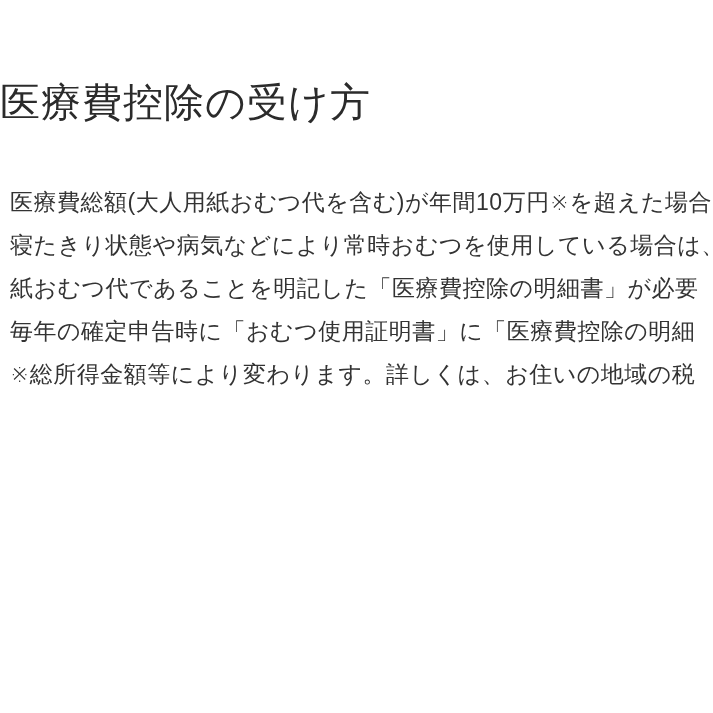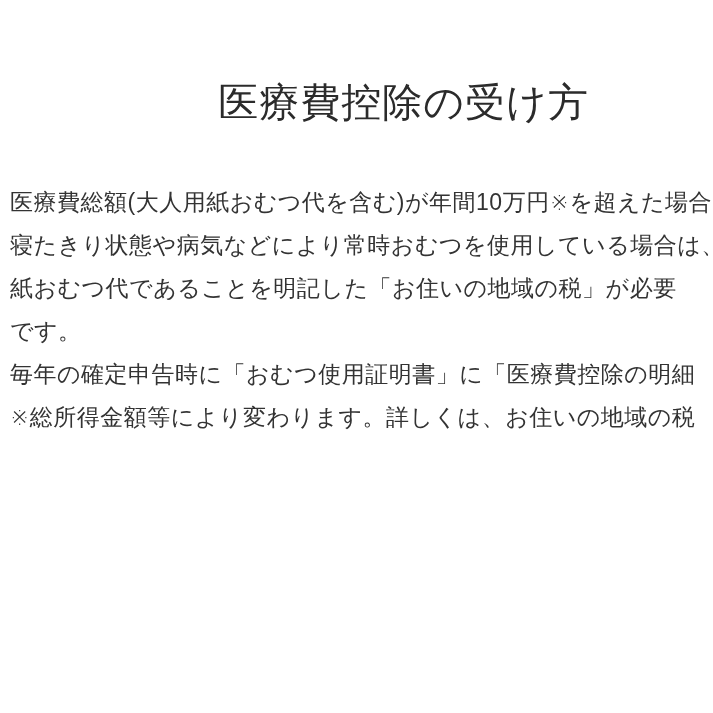--- a/index.html
+++ b/index.html
@@ -13,21 +13,21 @@
     height: 713px;
     background: #ffffff;
     overflow: hidden;
     font-family: "Liberation Sans", "DejaVu Sans", sans-serif;
   }
   .doc-title {
     position: absolute;
     top: 78px;
     left: 0;
     width: 589px;
-    text-align: right;
+    text-align: left;
     font-size: 40px;
     font-weight: 300;
     letter-spacing: 1px;
     color: #2b2b2b;
     line-height: 1.2;
   }
   .doc-body {
     position: absolute;
     top: 181px;
     left: 10px;
@@ -45,18 +45,17 @@
 </style>
 </head>
 <body style="background: rgb(255, 255, 255);">
 
 <div class="page">
   <h1 class="doc-title" style="margin: 0px; color: rgb(43, 43, 43);">医療費控除の受け方</h1>
 
   <div class="doc-body" style="color: rgb(51, 51, 51);">
     <div class="doc-line">医療費総額(大人用紙おむつ代を含む)が年間10万円※を超えた場合、</div>
     <div class="doc-line">寝たきり状態や病気などにより常時おむつを使用している場合は、</div>
-    <div class="doc-line">紙おむつ代であることを明記した「お住いの地域の税」が必要</div>
-    <div class="doc-line">です。</div>
+    <div class="doc-line">紙おむつ代であることを明記した「医療費控除の明細書」が必要</div>
     <div class="doc-line">毎年の確定申告時に「おむつ使用証明書」に「医療費控除の明細</div>
     <div class="doc-line">※総所得金額等により変わります。詳しくは、お住いの地域の税</div>
   </div>
 </div>
 
 </body></html>

